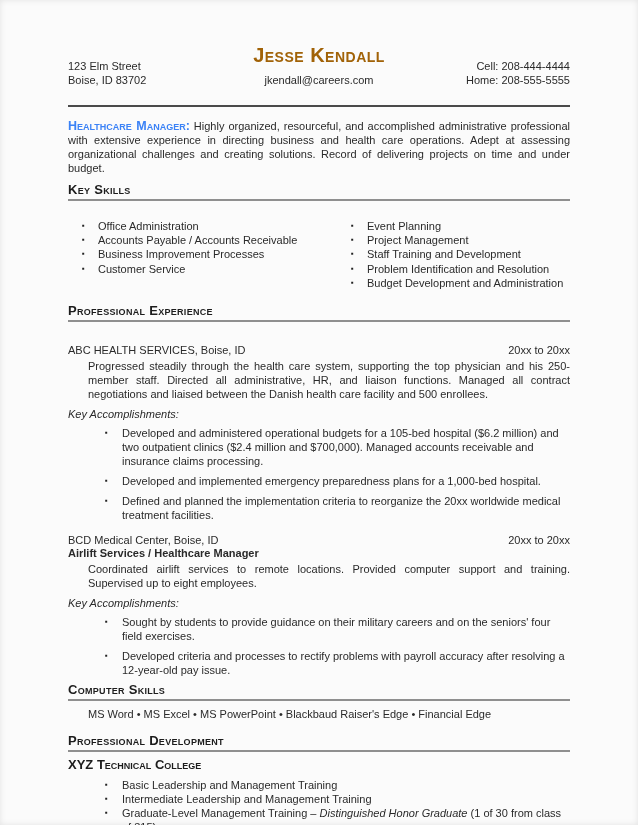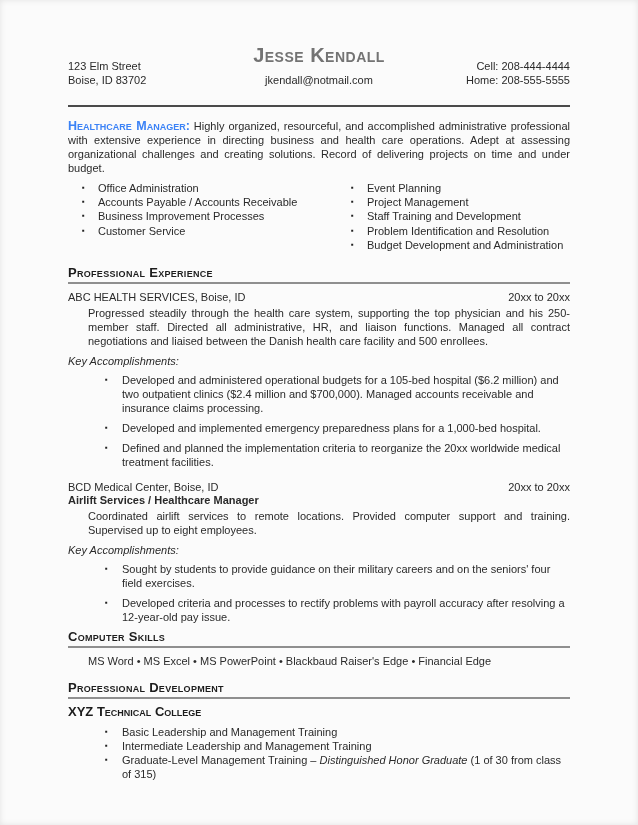--- a/index.html
+++ b/index.html
@@ -16,21 +16,21 @@
   .page { padding: 44px 68px 0 68px; }
 
   
   .name {
     text-align: center;
     font-size: 20px;
     line-height: 22px;
     font-weight: bold;
     font-variant: small-caps;
     letter-spacing: 0.5px;
-    color: #737373;
+    color: #a16207;
   }
   .contact {
     display: grid;
     grid-template-columns: 1fr 1.2fr 1fr;
     margin-top: -6px;
     padding-bottom: 18px;
     border-bottom: 2px solid #4a4a4a;
     line-height: 13.5px;
   }
   .contact .col-c { text-align: center; }
@@ -62,41 +62,41 @@
   }
   .mt-ks { margin-top: 8px; }
   .mt-pe { margin-top: 14px; }
   .mt-cs { margin-top: 2px; }
   .mt-pd { margin-top: 13px; }
 
   
   .skills-grid {
     display: grid;
     grid-template-columns: 1fr 1fr;
-    margin-top: 6px;
+    margin-top: 18px;
     padding-left: 12px;
     gap: 48px;
   }
   ul.plain { list-style: none; }
   ul.plain li {
     position: relative;
     padding-left: 18px;
     line-height: 14.2px;
   }
   ul.plain li::before {
     content: "\25AA";
     position: absolute;
     left: 2px;
     top: 0;
     font-size: 8px;
     color: #222;
   }
 
   
-  .job { margin-top: 7px; }
+  .job { margin-top: 22px; }
   .job-head {
     display: flex;
     justify-content: space-between;
     line-height: 13px;
   }
   .job-title { font-weight: bold; line-height: 13px; }
   .job-desc {
     margin: 2px 0 0 20px;
     text-align: justify;
     line-height: 14px;
@@ -157,30 +157,31 @@
 <div class="page">
 
   <h1 class="name">Jesse Kendall</h1>
   <div class="contact">
     <div class="col-l">
       <div>123 Elm Street</div>
       <div>Boise, ID 83702</div>
     </div>
     <div class="col-c">
       <div>&nbsp;</div>
-      <div>jkendall@notmail.com</div>
+      <div>jkendall@careers.com</div>
     </div>
     <div class="col-r">
       <div>Cell: 208-444-4444</div>
       <div>Home: 208-555-5555</div>
     </div>
   </div>
 
   <p class="summary"><span class="inline-title">Healthcare Manager:</span><span> Highly organized, resourceful, and accomplished administrative professional with extensive experience in directing business and health care operations. Adept at assessing organizational challenges and creating solutions. Record of delivering projects on time and under budget.</span></p>
 
+  <h2 class="section-title mt-ks">Key Skills</h2>
   <div class="skills-grid">
     <ul class="plain">
 
     <li>Office Administration</li>
         <li>Accounts Payable / Accounts Receivable</li>
         <li>Business Improvement Processes</li>
         <li>Customer Service</li>
       </ul>
     <ul class="plain">
 

